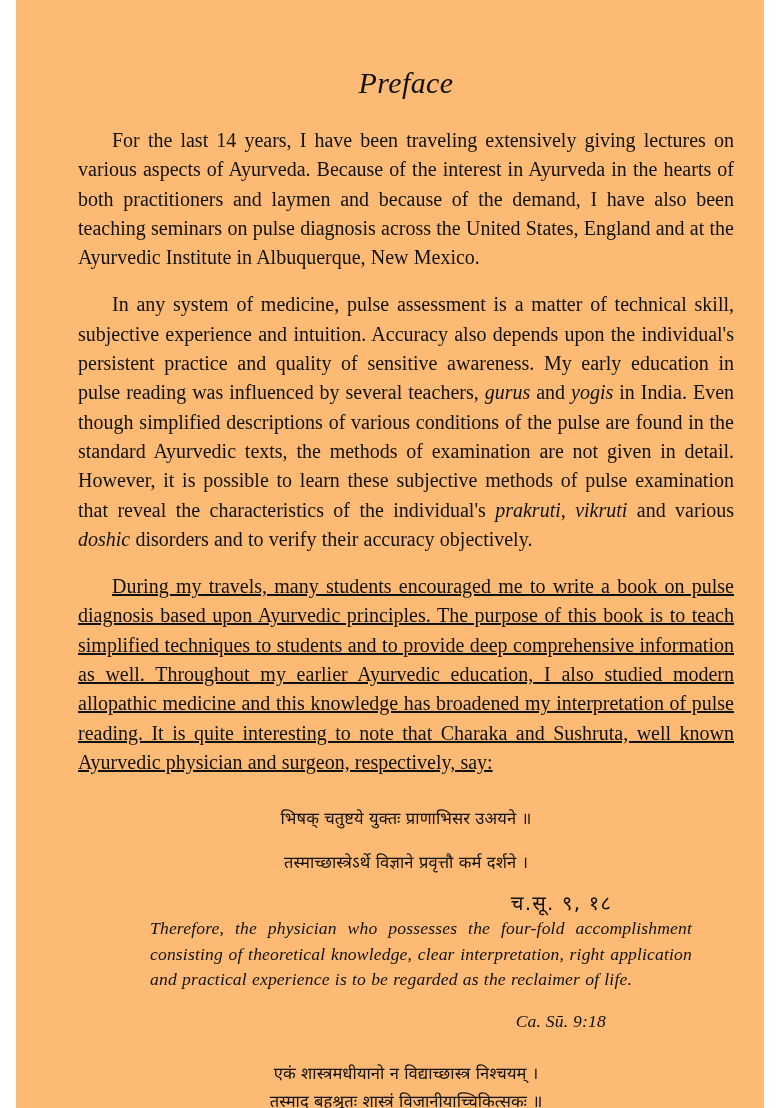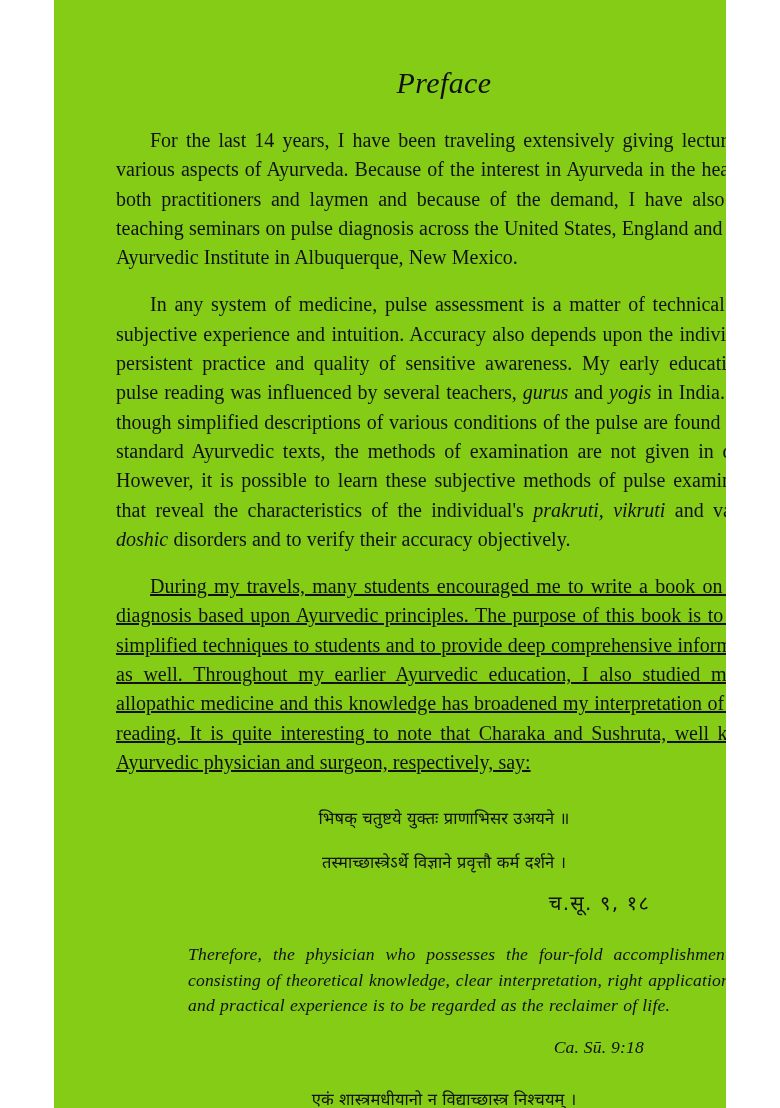--- a/index.html
+++ b/index.html
@@ -7,24 +7,24 @@
     margin: 0;
     padding: 0;
     background: #ffffff;
   }
   body {
     font-family: "Liberation Serif", "DejaVu Serif", serif;
     color: #111111;
   }
   .page {
     position: relative;
-    width: 672px;
+    width: 748px;
     height: 1108px;
     margin: 0 auto;
-    background: #84cc16;
+    background: #fdba74;
     overflow: hidden;
     box-sizing: border-box;
   }
   .content {
     position: absolute;
     left: 62px;
     top: 0;
     width: 656px;
   }
 
@@ -86,21 +86,21 @@
     font-style: italic;
     font-size: 17.6px;
     line-height: 25.6px;
     text-align: justify;
     margin: 0;
     padding-left: 72px;
     padding-right: 42px;
     letter-spacing: 0.15px;
     word-spacing: 0.6px;
   }
-  .trans-gap-1 { margin-top: 26px; }
+  .trans-gap-1 { }
 
   .attribution {
     font-style: italic;
     font-size: 17.6px;
     text-align: right;
     padding-right: 128px;
     margin-top: 18px;
     letter-spacing: 0.2px;
   }
 

